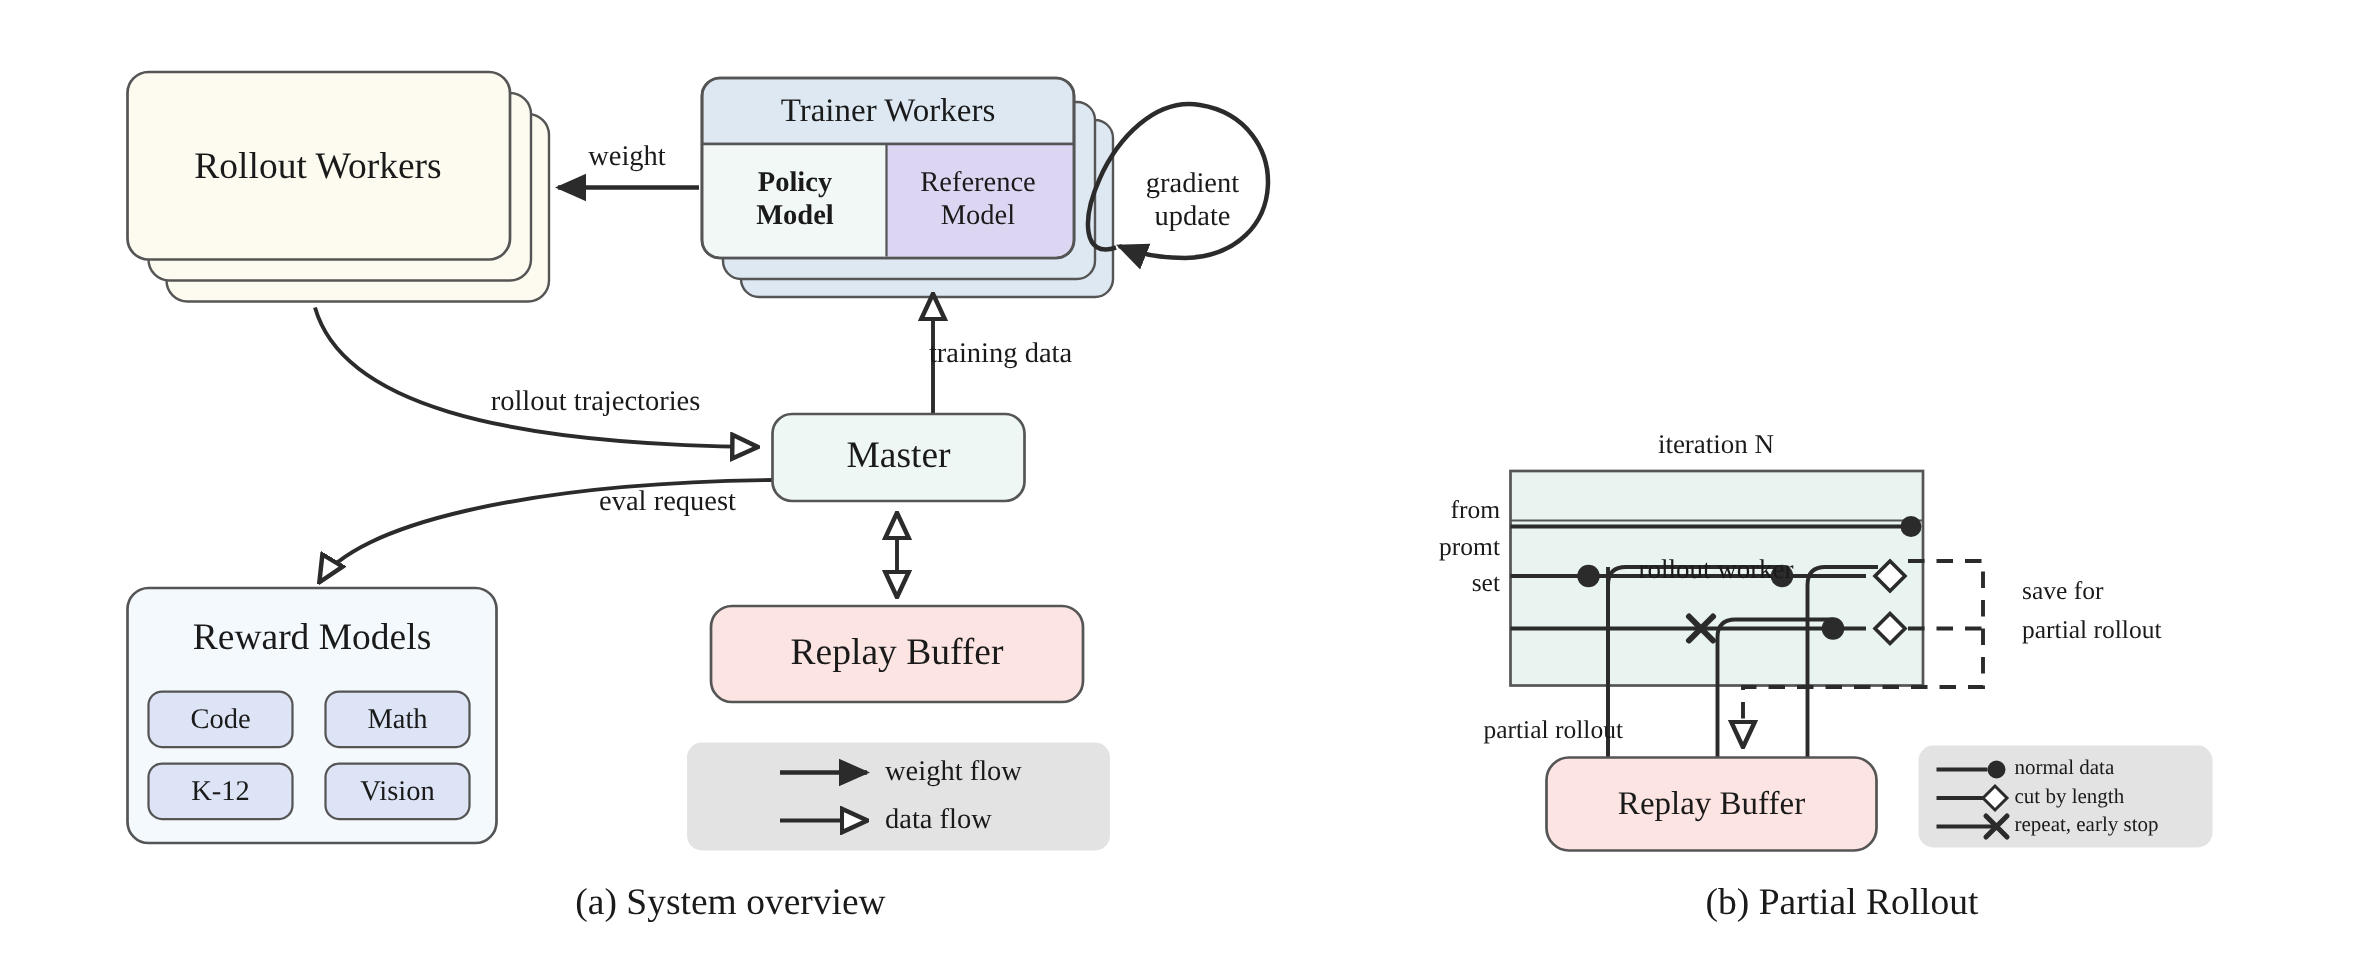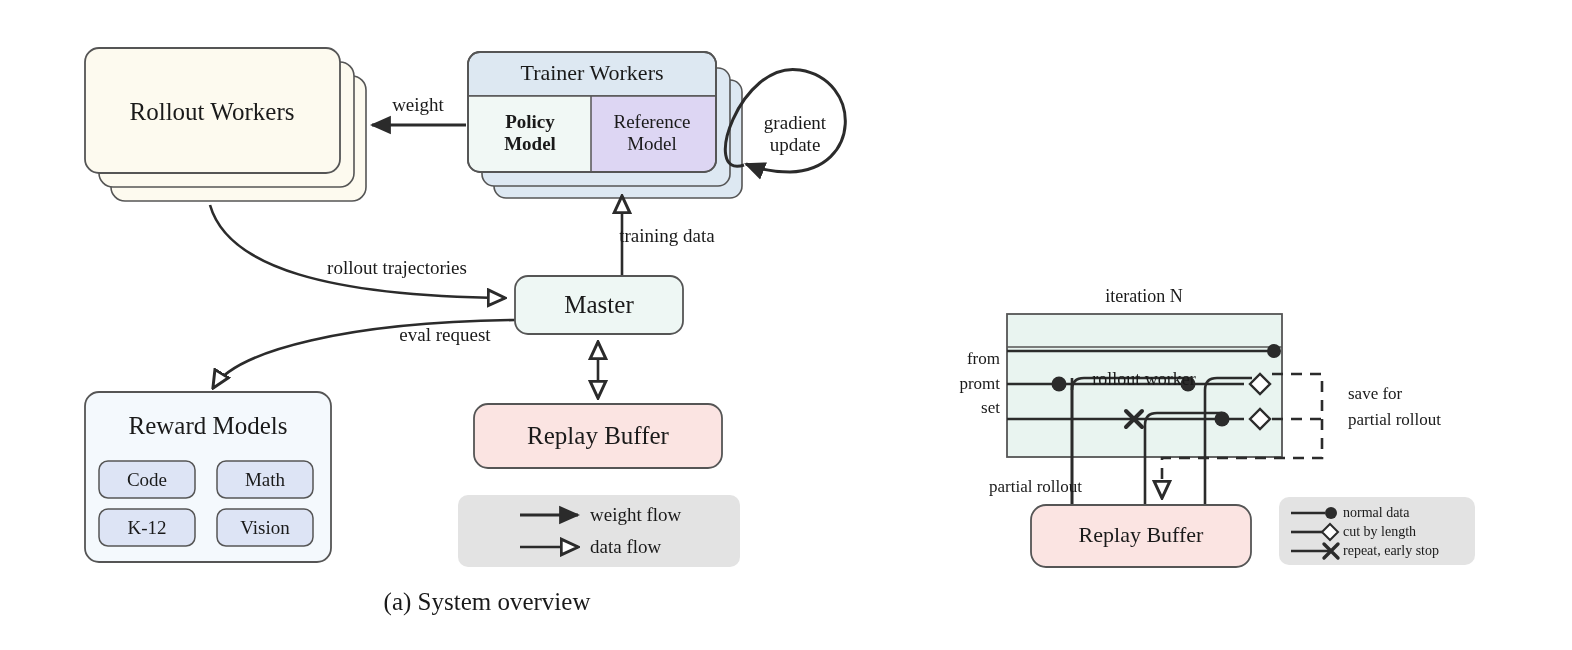--- a/index.html
+++ b/index.html
@@ -170,33 +170,34 @@
 
 <div class="lbl t-legend" style="left:590px;top:504px;">weight flow</div>
 <div class="lbl t-legend" style="left:590px;top:536px;">data flow</div>
 
 <div class="lbl ctrx t-cap" style="left:487px;top:588px;">(a) System overview</div>
 
 <div class="lbl ctrx t-panelb" style="left:1144px;top:286px;">iteration N</div>
 
 <div class="lbl ctrx t-panelb" style="left:1144px;top:321px;margin-top:48px;">rollout worker</div>
 
-<div class="lbl rgt t-panelb-sm" style="left:1000px;top:365px;line-height:1.45;margin-top:19px;">
+<div class="lbl rgt t-panelb-sm" style="left:1000px;top:365px;line-height:1.45;">
   <span>from</span><br>
   <span>promt</span><br>
   <span>set</span>
 </div>
 
 <div class="lbl rgt t-panelb-sm" style="left:1082px;top:487px;">partial rollout</div>
 
 <div class="lbl t-panelb-sm" style="left:1348px;top:381px;line-height:1.5;">
   <span>save for</span><br>
   <span>partial rollout</span>
 </div>
 
 <div class="lbl ctr t-box-mid" style="left:1141px;top:535px;">Replay Buffer</div>
 
 <div class="lbl t-legend2" style="left:1343px;top:505px;">normal data</div>
 <div class="lbl t-legend2" style="left:1343px;top:524px;">cut by length</div>
 <div class="lbl t-legend2" style="left:1343px;top:543px;">repeat, early stop</div>
 
+<div class="lbl ctrx t-cap" style="left:1228px;top:588px;">(b) Partial Rollout</div>
 
 </div>
 
 </body></html>

